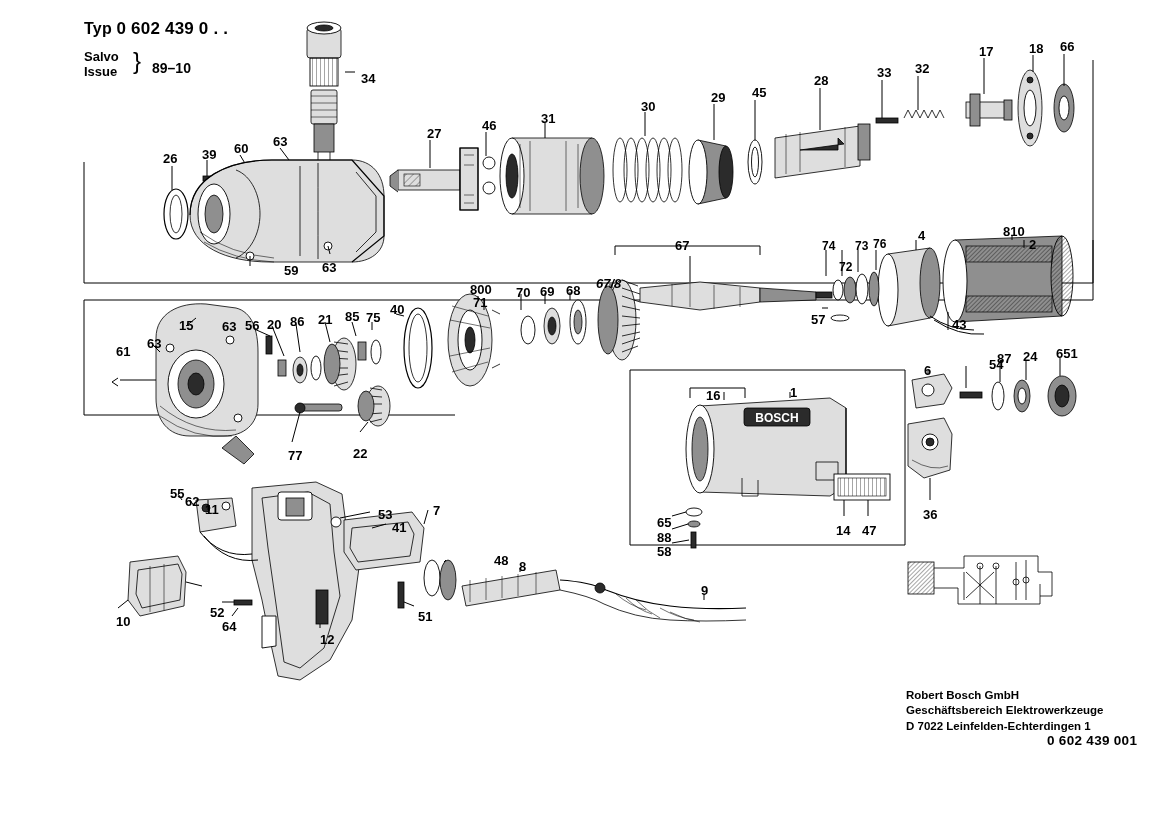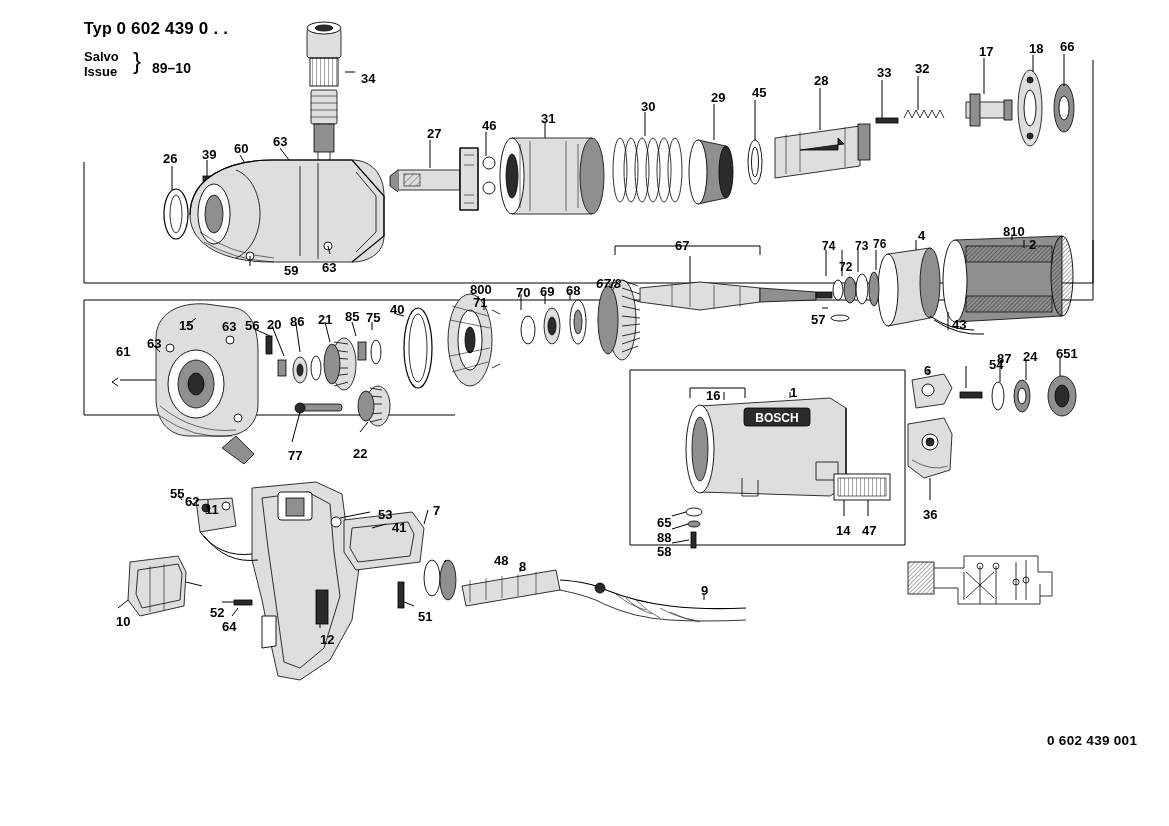--- a/index.html
+++ b/index.html
@@ -638,15 +638,20 @@
     <span class="lbl" style="left:448px;top:554px;margin-left:46px;">48</span>
     <span class="lbl" style="left:519px;top:560px;">8</span>
     <span class="lbl" style="left:701px;top:584px;">9</span>
     <span class="lbl" style="left:116px;top:615px;">10</span>
     <span class="lbl" style="left:210px;top:606px;">52</span>
     <span class="lbl" style="left:222px;top:620px;">64</span>
     <span class="lbl" style="left:320px;top:633px;">12</span>
     <span class="lbl" style="left:418px;top:610px;">51</span>
   </div>
 
+  <div class="footer-addr">
+    <div>Robert Bosch GmbH</div>
+    <div>Geschäftsbereich Elektrowerkzeuge</div>
+    <div>D 7022 Leinfelden-Echterdingen 1</div>
+  </div>
   <div class="doc-id">0 602 439 001</div>
 
 </div>
 
 </body></html>

